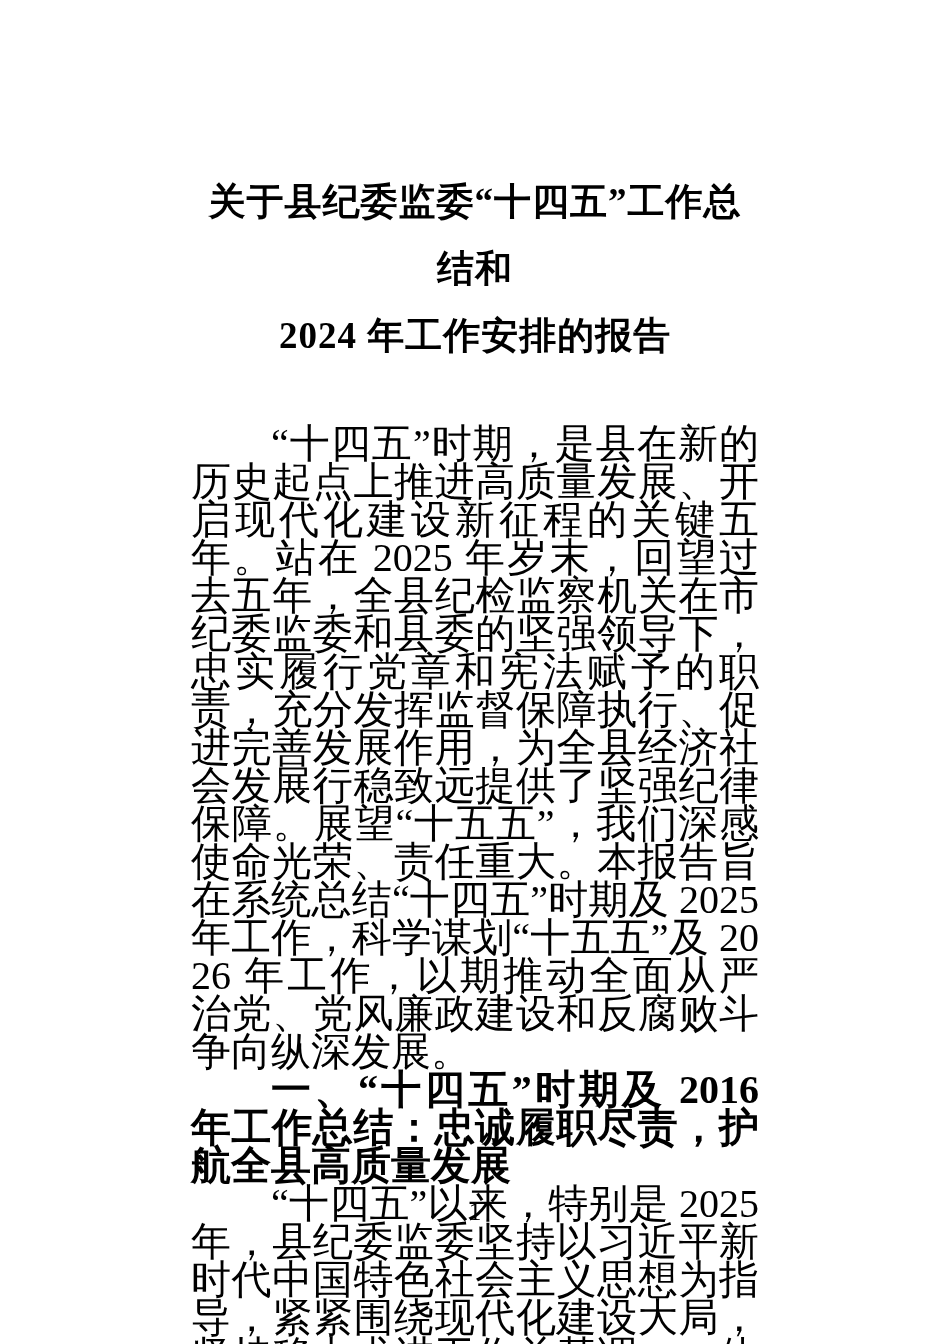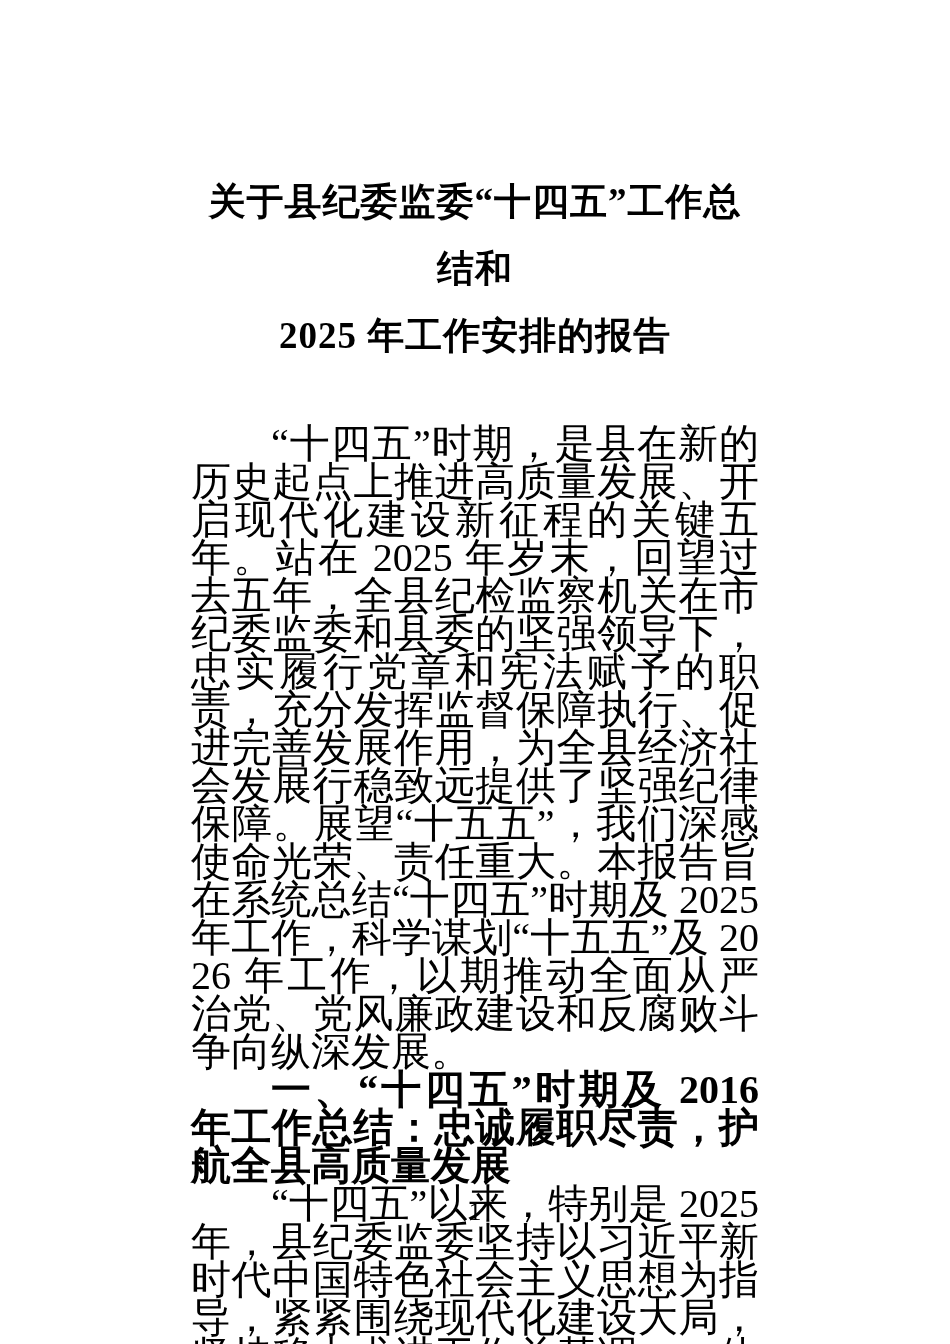--- a/index.html
+++ b/index.html
@@ -53,21 +53,21 @@
     color: #000000;
   }
 </style>
 </head>
 <body>
 
 <div class="page">
 
   <h1 class="title">
     <span class="title-line">关于县纪委监委“十四五”工作总结和</span>
-    <span class="title-line">2025 年工作安排的报告</span>
+    <span class="title-line">2024 年工作安排的报告</span>
   </h1>
 
   <div class="doc-body">
     <p class="para">“十四五”时期，是县在新的历史起点上推进高质量发展、开启现代化建设新征程的关键五年。站在 2025 年岁末，回望过去五年，全县纪检监察机关在市纪委监委和县委的坚强领导下，忠实履行党章和宪法赋予的职责，充分发挥监督保障执行、促进完善发展作用，为全县经济社会发展行稳致远提供了坚强纪律保障。展望“十五五”，我们深感使命光荣、责任重大。本报告旨在系统总结“十四五”时期及 2025 年工作，科学谋划“十五五”及 2026 年工作，以期推动全面从严治党、党风廉政建设和反腐败斗争向纵深发展。</p>
     <p class="para bold">一、“十四五”时期及 2016 年工作总结：忠诚履职尽责，护航全县高质量发展</p>
     <p class="para">“十四五”以来，特别是 2025 年，县纪委监委坚持以习近平新时代中国特色社会主义思想为指导，紧紧围绕现代化建设大局，坚持稳中求进工作总基调，一体推进不敢腐、不能腐、不想腐，纪检监察工作高质量发展取得新进展新成效。</p>
     <p class="para">（一）推动整改问题</p>
   </div>
 
   <div class="footer">1</div>

